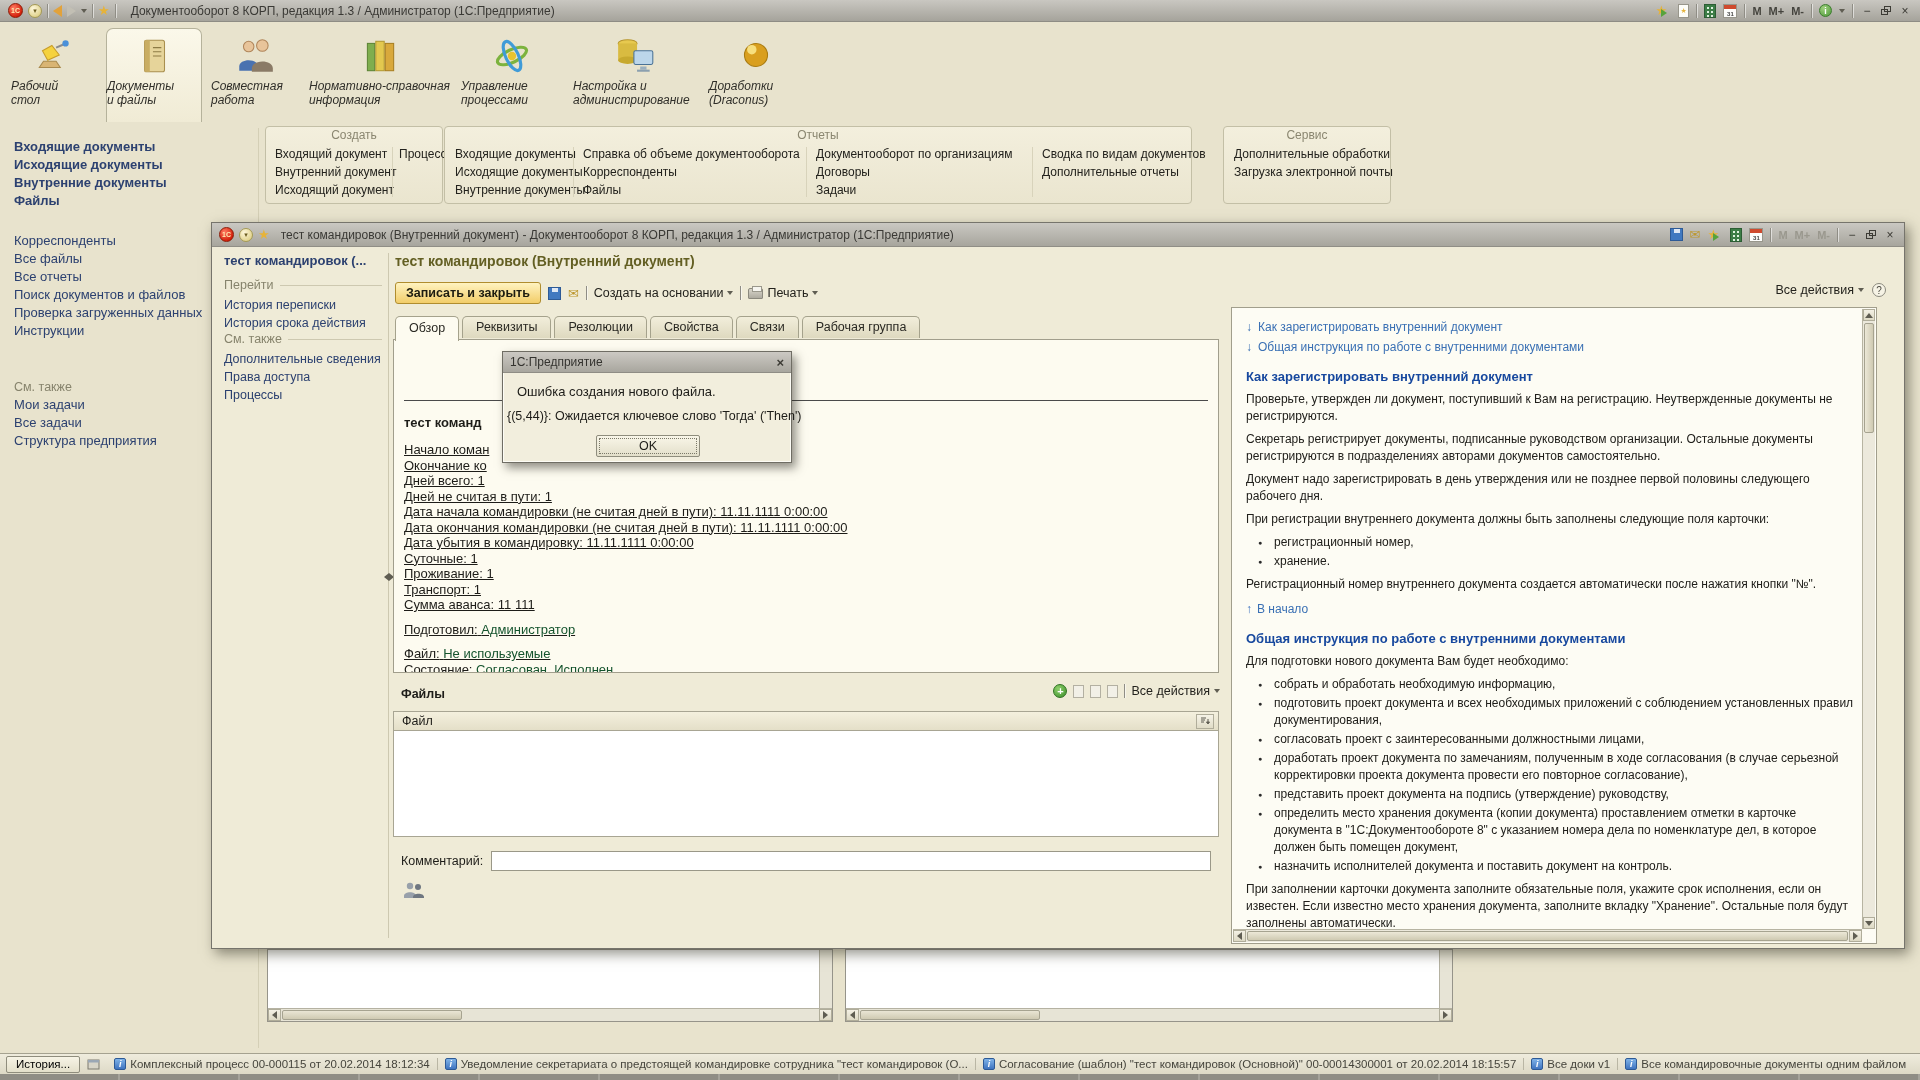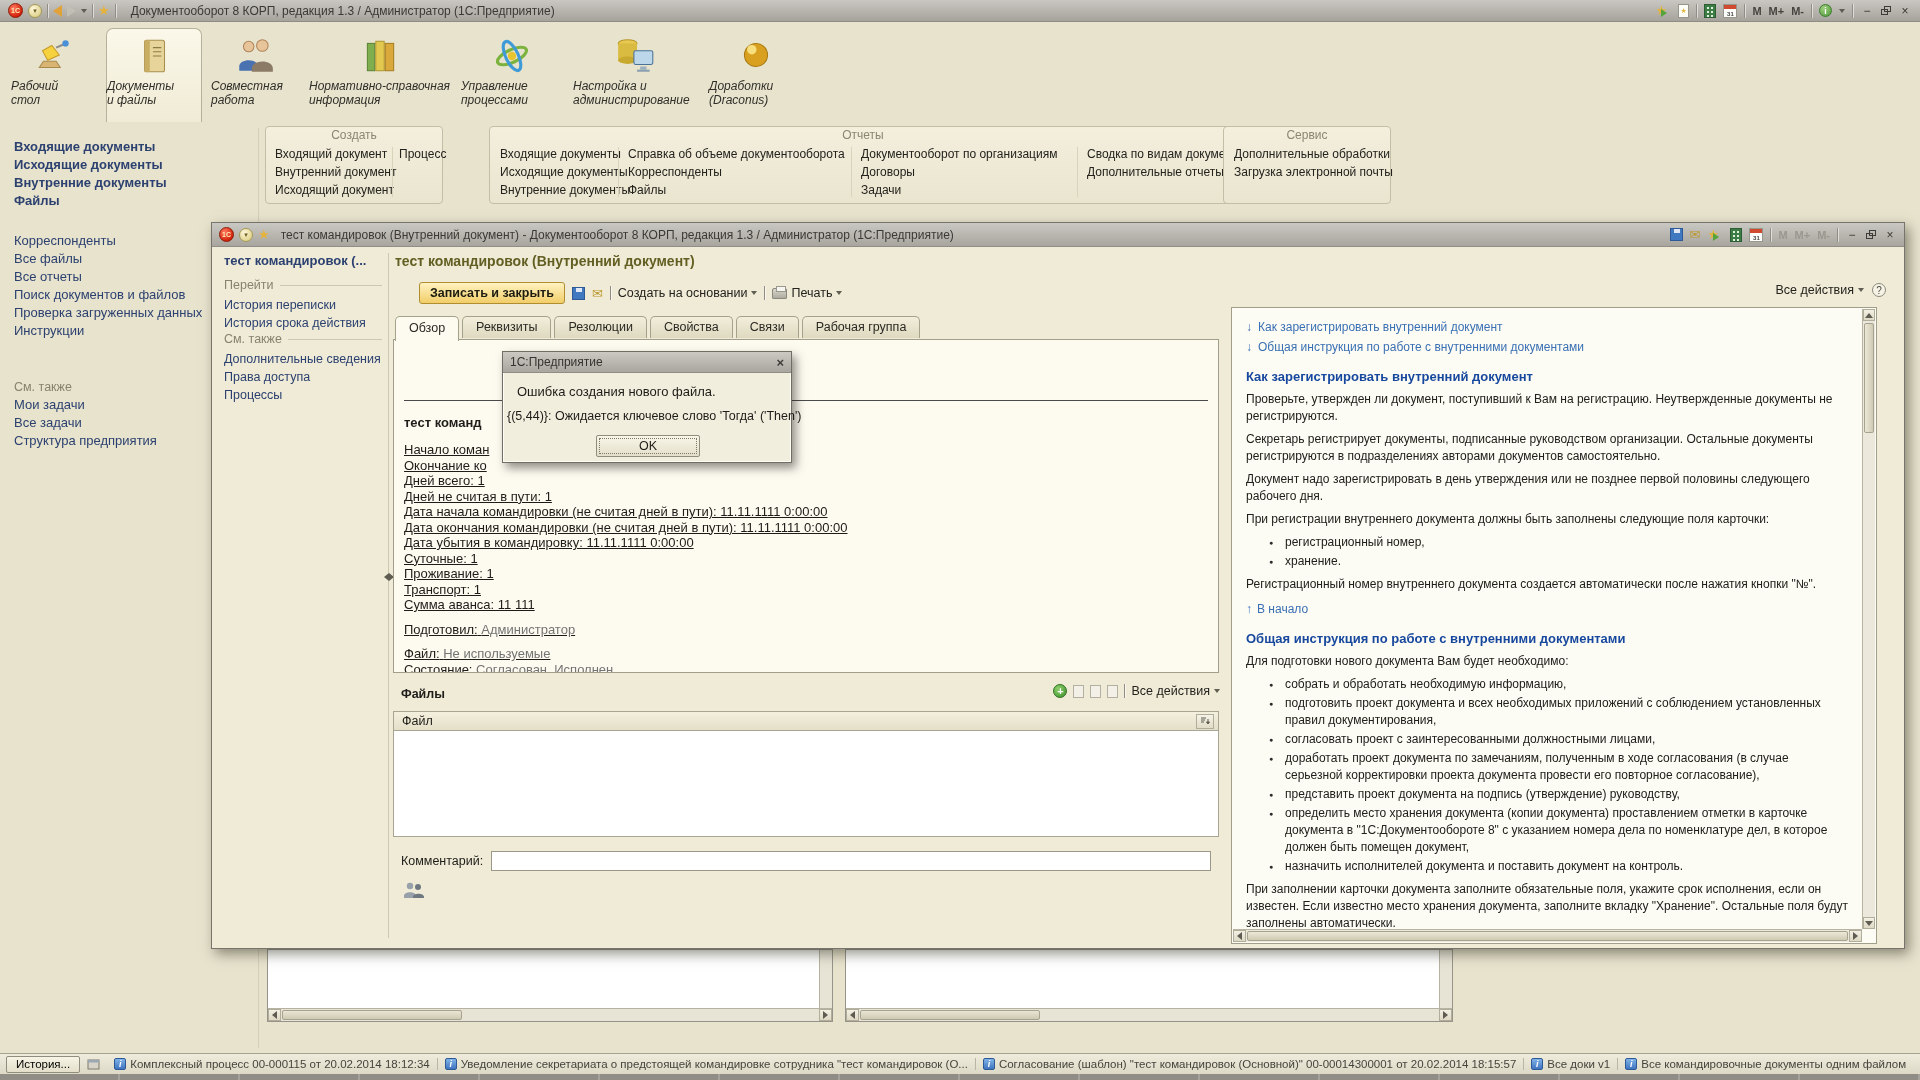--- a/index.html
+++ b/index.html
@@ -98,21 +98,21 @@
 
   .dnav { position:absolute; left:12px; top:30px; width:158px; }
   .dnav .cur { font-weight:bold; color:#2c4170; font-size:13px; white-space:nowrap; overflow:hidden; margin-bottom:10px; }
   .ghdr { display:flex; align-items:center; gap:6px; color:#86836c; font-size:12.5px; margin:0 0 4px; }
   .ghdr::after { content:""; flex:1; height:1px; background:#cdc8b0; }
   .dnav .navlnk { font-size:12.5px; line-height:18px; }
   .dsplit { position:absolute; left:176px; top:30px; bottom:10px; width:1px; background:#cdc8b0; }
   .dsplit .knob { position:absolute; left:-4px; top:320px; display:flex; }
 
   .ftitle { position:absolute; left:183px; top:30px; font-size:14px; font-weight:bold; color:#635f23; }
-  .fbar { position:absolute; left:183px; top:58px; height:24px; display:flex; align-items:center; gap:7px;margin-left:24px; }
+  .fbar { position:absolute; left:183px; top:58px; height:24px; display:flex; align-items:center; gap:7px; }
   .goldbtn { background:linear-gradient(#fff3c0,#f2cd69); border:1px solid #b08d2e; border-radius:3px;
              font-weight:bold; font-size:12.5px; padding:3px 10px; color:#1d1c10; }
   .tbtxt { font-size:12.5px; color:#23221d; display:flex; align-items:center; gap:4px; }
   .i-print { width:15px; height:11px; background:linear-gradient(#d8d5ca,#aeaba0); border:1px solid #8b897e; border-radius:2px 2px 1px 1px; position:relative; }
   .i-print::before { content:""; position:absolute; left:3px; top:-3px; width:8px; height:4px; background:#f6f5ef; border:1px solid #9a988c; }
   .fbar-right { position:absolute; right:18px; top:60px; display:flex; align-items:center; gap:8px; }
   .i-help { width:14px; height:14px; border-radius:50%; border:1px solid #8b897e; background:#f6f3e5; color:#4a4940;
             font-size:10px; display:flex; align-items:center; justify-content:center; }
 
   .tabs { position:absolute; left:183px; top:93px; display:flex; gap:3px; align-items:flex-start; }
@@ -120,21 +120,21 @@
          background:linear-gradient(#f2eedb,#ded9bf); font-size:12.5px; padding:3px 13px 4px; color:#2a2923; }
   .tab.active { background:#fdfbf0; padding:4px 13px 6px; position:relative; z-index:3; }
 
   .cbox { position:absolute; left:181px; top:116px; width:826px; height:334px; background:#fdfbf0;
           border:1px solid #a19e8c; overflow:hidden; z-index:2; padding:0 10px; }
   .dochr { margin-top:60px; height:1px; background:#4a4a4a; }
   .doctitle { margin-top:14px; font-size:13px; font-weight:bold; }
   .doclines { margin-top:12px; }
   .docline { font-size:13px; line-height:15.5px; white-space:nowrap;text-decoration:underline; }
   .gap { margin-top:9px; }
-  .doclnk { color:#737373; }
+  .doclnk { color:#14532d; }
 
   .filelbl { position:absolute; left:189px; top:464px; font-weight:bold; font-size:12.5px; }
   .filebar { position:absolute; left:840px; top:461px; width:168px; display:flex; align-items:center; gap:6px; justify-content:flex-end; }
   .i-plus { width:14px; height:14px; border-radius:50%; background:radial-gradient(circle at 35% 30%,#8ed06a,#3c8f2c);
             border:1px solid #2f7222; color:#fff; font-weight:bold; font-size:11px; line-height:1;
             display:flex; align-items:center; justify-content:center; }
   .i-page { width:11px; height:13px; background:#f4f3ee; border:1px solid #9a988c; opacity:.7; }
   .fhead { position:absolute; left:181px; top:488px; width:826px; height:20px;
            background:linear-gradient(#f4f0de,#e4dfc8); border:1px solid #a8a593;
            display:flex; align-items:center; padding:0 4px 0 8px; font-size:12.5px; }
@@ -147,21 +147,21 @@
   .peopleicon { position:absolute; left:190px; top:658px; }
 
   
   .helppanel { position:absolute; left:1019px; top:84px; width:646px; height:637px; background:#fdfcf4; border:1px solid #a19e8c; }
   .helpcontent { position:absolute; left:14px; top:8px; right:21px; bottom:16px; overflow:hidden;
                  font-size:12px; line-height:17px; color:#21201c; }
   .hlnk { color:#3a70b4; }
   .toclnk { display:flex; gap:6px; margin:3px 0; align-items:baseline; }
   .hh { font-weight:bold; font-size:13px; color:#17489e; margin:12px 0 6px; }
   .hp { margin:6px 0; }
-  .hul { list-style:none; margin:4px 11px; }
+  .hul { list-style:none; margin:4px 0; }
   .hul li { position:relative; padding-left:28px; margin:2px 0; }
   .hul li::before { content:"●"; position:absolute; left:12px; top:0; font-size:7px; color:#2a2a2a; }
   .backtop { display:flex; align-items:center; gap:5px; margin:8px 0; }
   .backtop .up { color:#3f74c0; font-weight:bold; }
   .vscroll { position:absolute; top:1px; right:1px; bottom:14px; width:13px; background:#ece9dc; border-left:1px solid #b7b4a2; }
   .vscroll .thumb { position:absolute; left:1px; right:1px; top:14px; height:110px;
                     background:linear-gradient(90deg,#ece8d7,#cfcab2); border:1px solid #a6a390; border-radius:2px; }
   .vscroll .sbbtn { position:absolute; left:0; width:12px; }
   .vscroll .t { top:0; } .vscroll .b { bottom:0; }
   .hscroll { position:absolute; left:1px; right:14px; bottom:1px; height:13px; background:#ece9dc; border-top:1px solid #b7b4a2;
@@ -310,21 +310,21 @@
       <div class="cmd">Входящий документ</div>
       <div class="cmd">Внутренний документ</div>
       <div class="cmd">Исходящий документ</div>
     </div>
     <div class="pdiv" style="left:126px"></div>
     <div class="pcol" style="left:133px">
       <div class="cmd">Процесс</div>
     </div>
   </div>
 
-  <div class="panel" style="left:489px;width:748px">
+  <div class="panel" style="left:444px;width:748px">
     <div class="phdr">Отчеты</div>
     <div class="pcol" style="left:10px">
       <div class="cmd">Входящие документы</div>
       <div class="cmd">Исходящие документы</div>
       <div class="cmd">Внутренние документы</div>
     </div>
     <div class="pdiv" style="left:128px"></div>
     <div class="pcol" style="left:138px">
       <div class="cmd">Справка об объеме документооборота</div>
       <div class="cmd">Корреспонденты</div>

